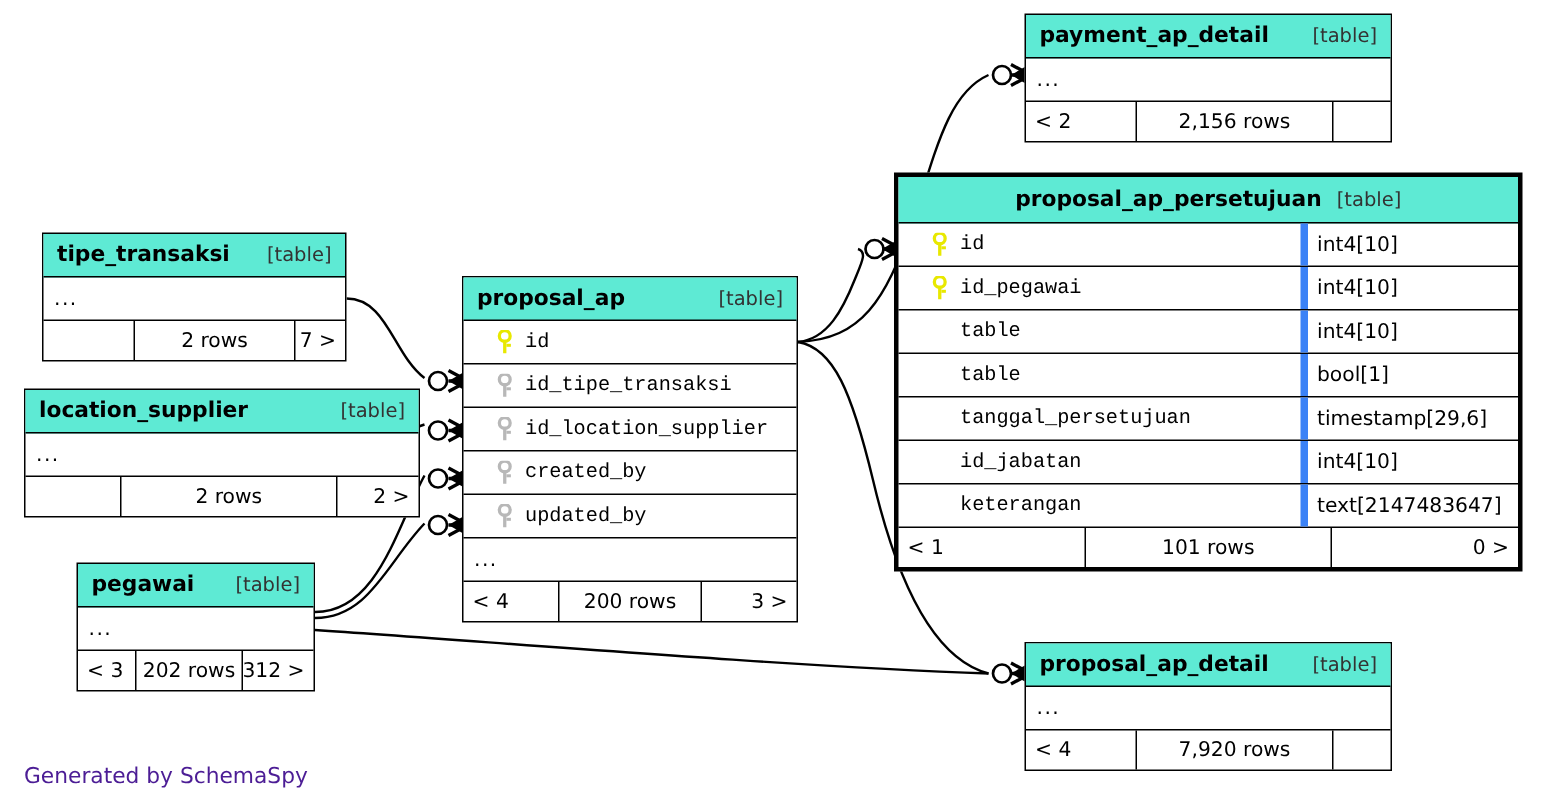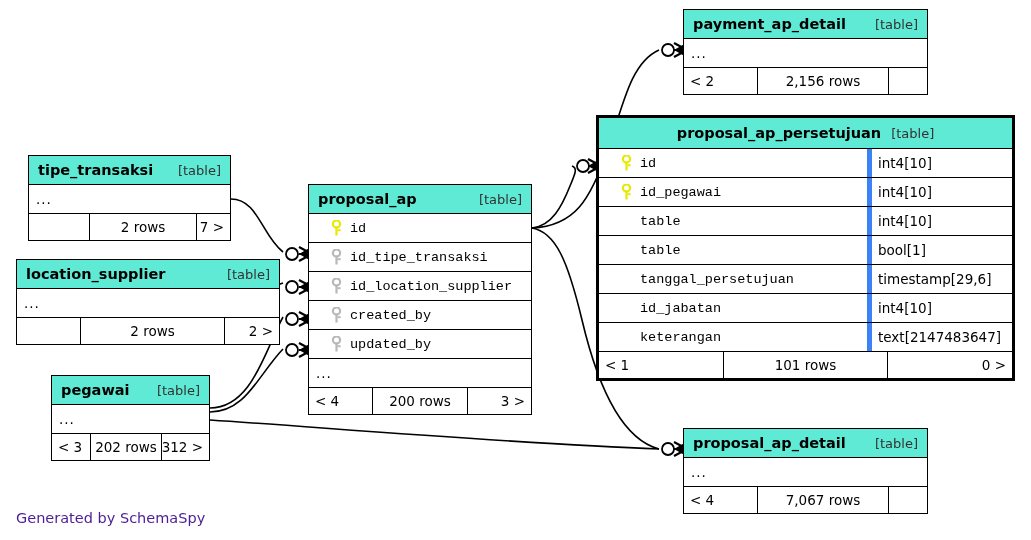--- a/index.html
+++ b/index.html
@@ -384,21 +384,21 @@
       <div class="table-box" style="left: 683px; top: 408px; width: 245px; margin-top: 20px;">
         <div class="tb-header">
           <span class="tb-name">proposal_ap_detail</span>
           <span class="tb-tag">[table]</span>
         </div>
         <div class="tb-rows">
           <div class="tb-row ellipsis">...</div>
         </div>
         <div class="tb-footer">
           <div class="ft-cell ft-left" style="width: 73px; flex: 0 0 auto;">&lt; 4</div>
-          <div class="ft-cell ft-mid" style="flex: 1 1 auto;">7,067 rows</div>
+          <div class="ft-cell ft-mid" style="flex: 1 1 auto;">7,920 rows</div>
           <div class="ft-cell ft-right" style="width: 38px; flex: 0 0 auto;"></div>
         </div>
       </div>
     </div>
 
   <div class="credit" style="left: 16px; top: 510px;">Generated by SchemaSpy</div>
 
 </div>
 
 </body></html>

